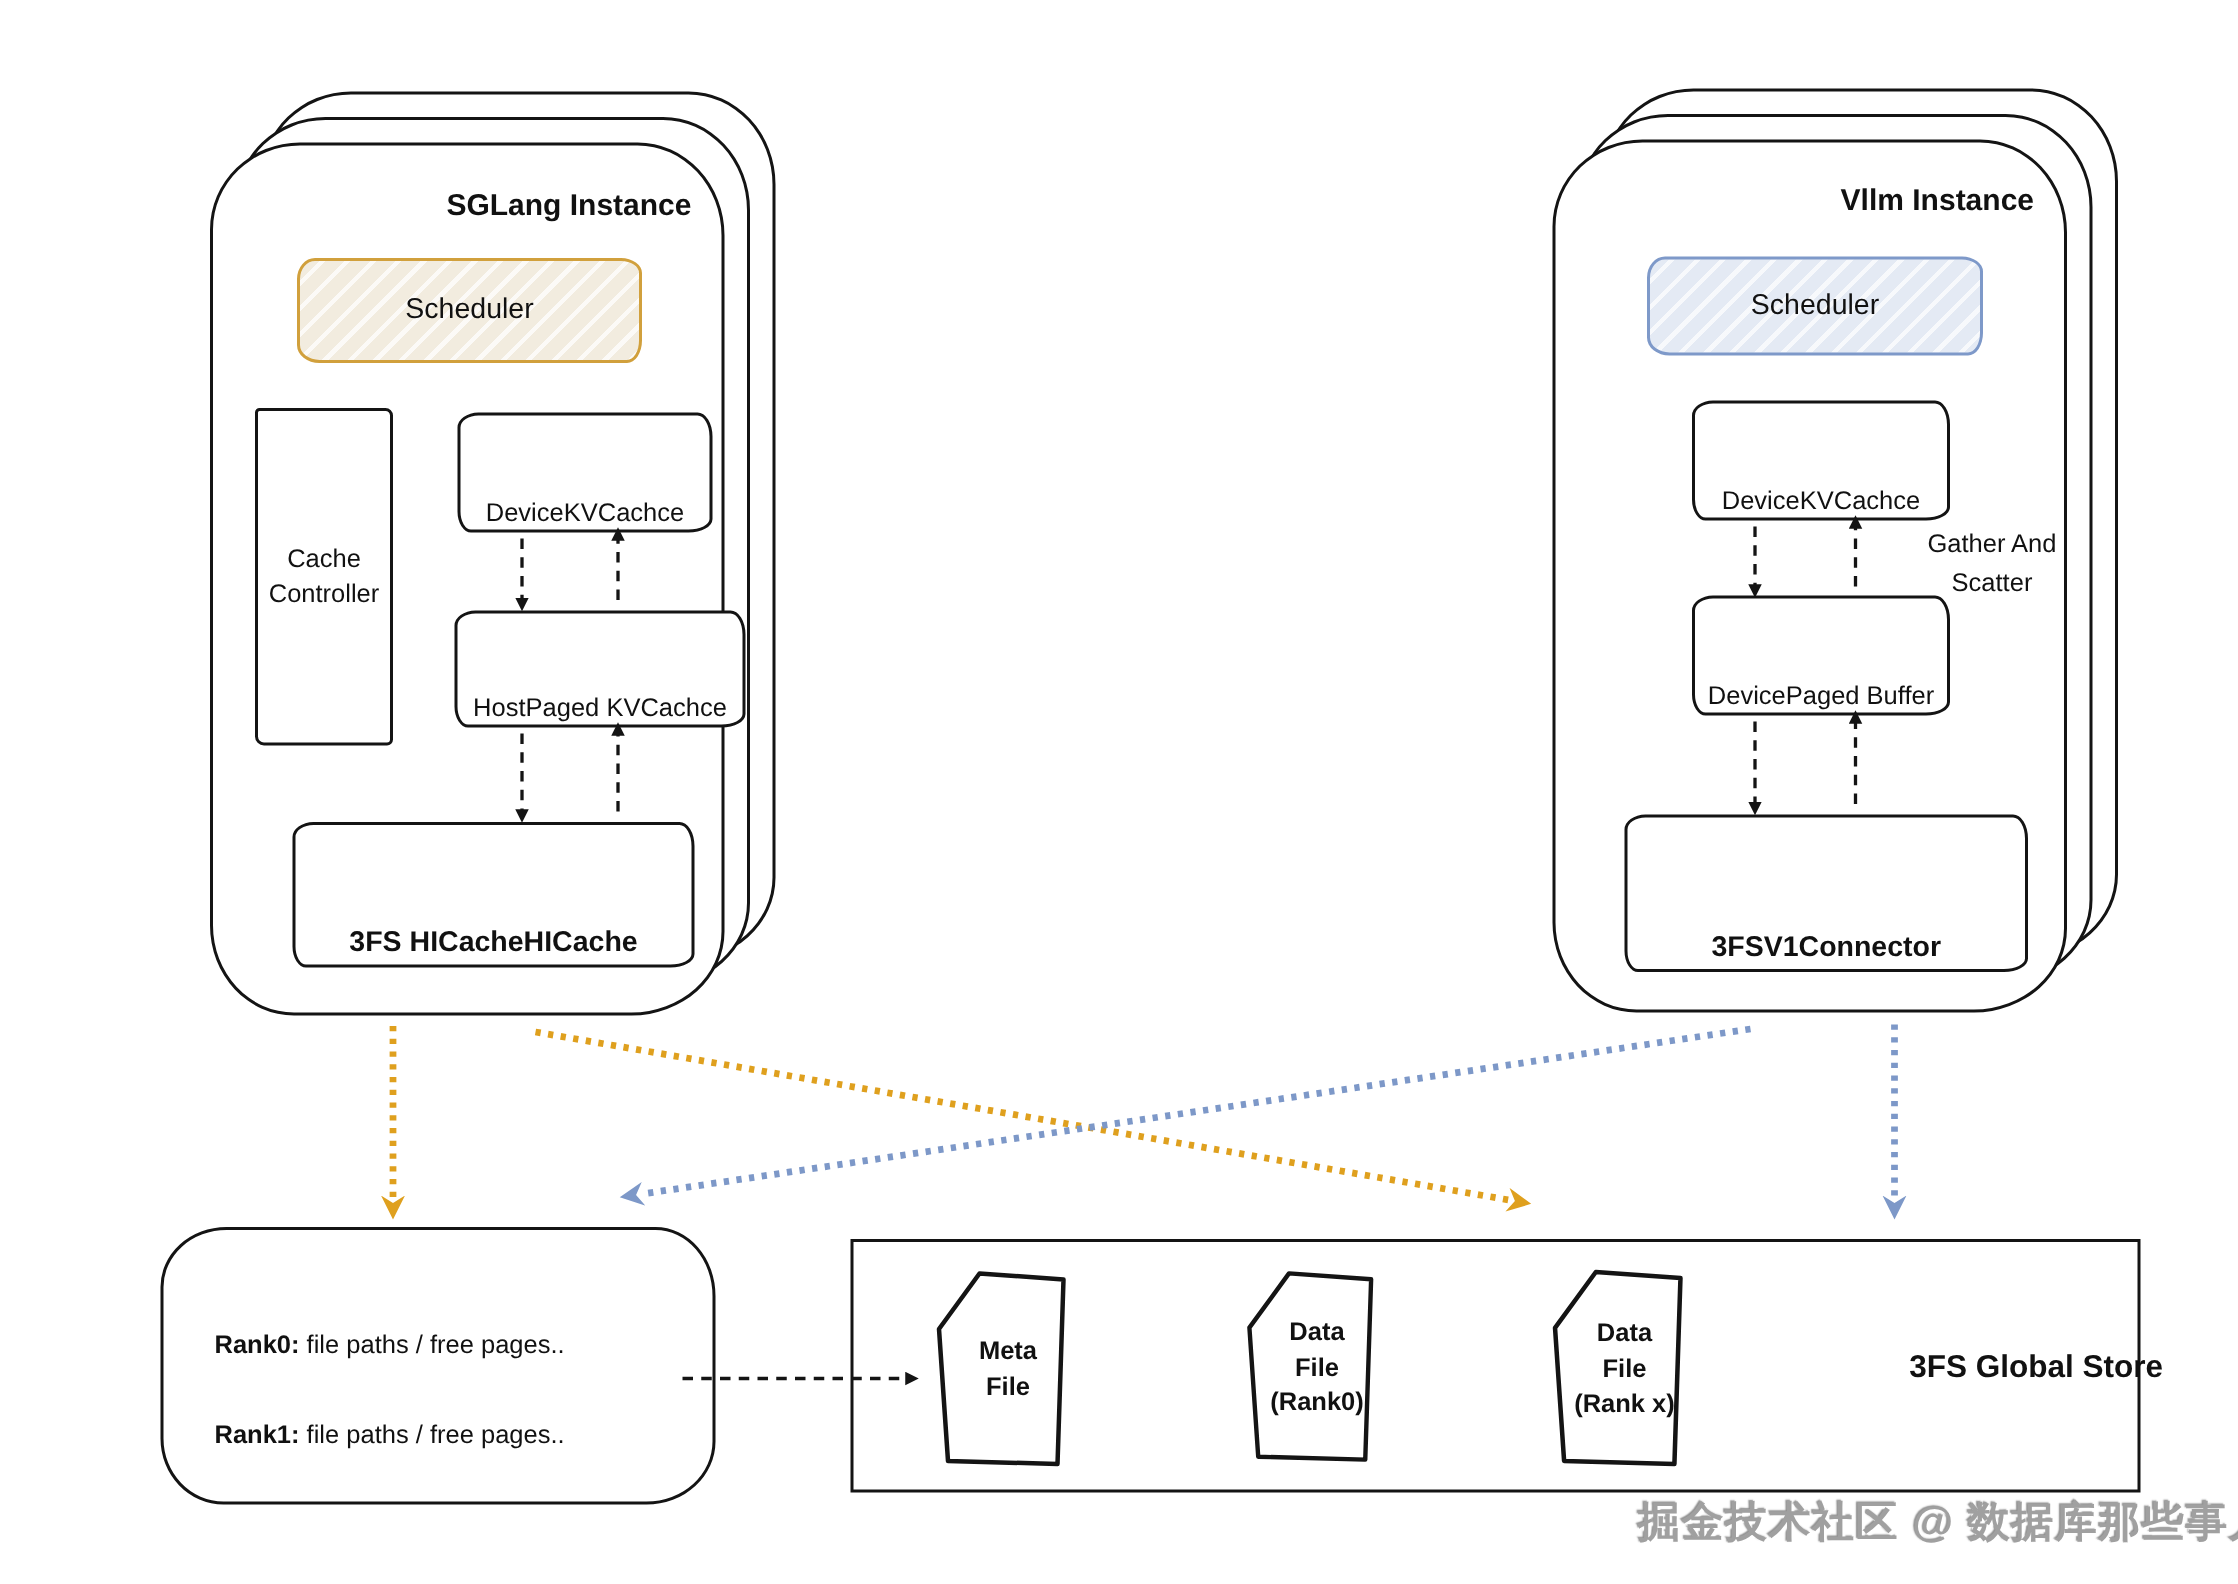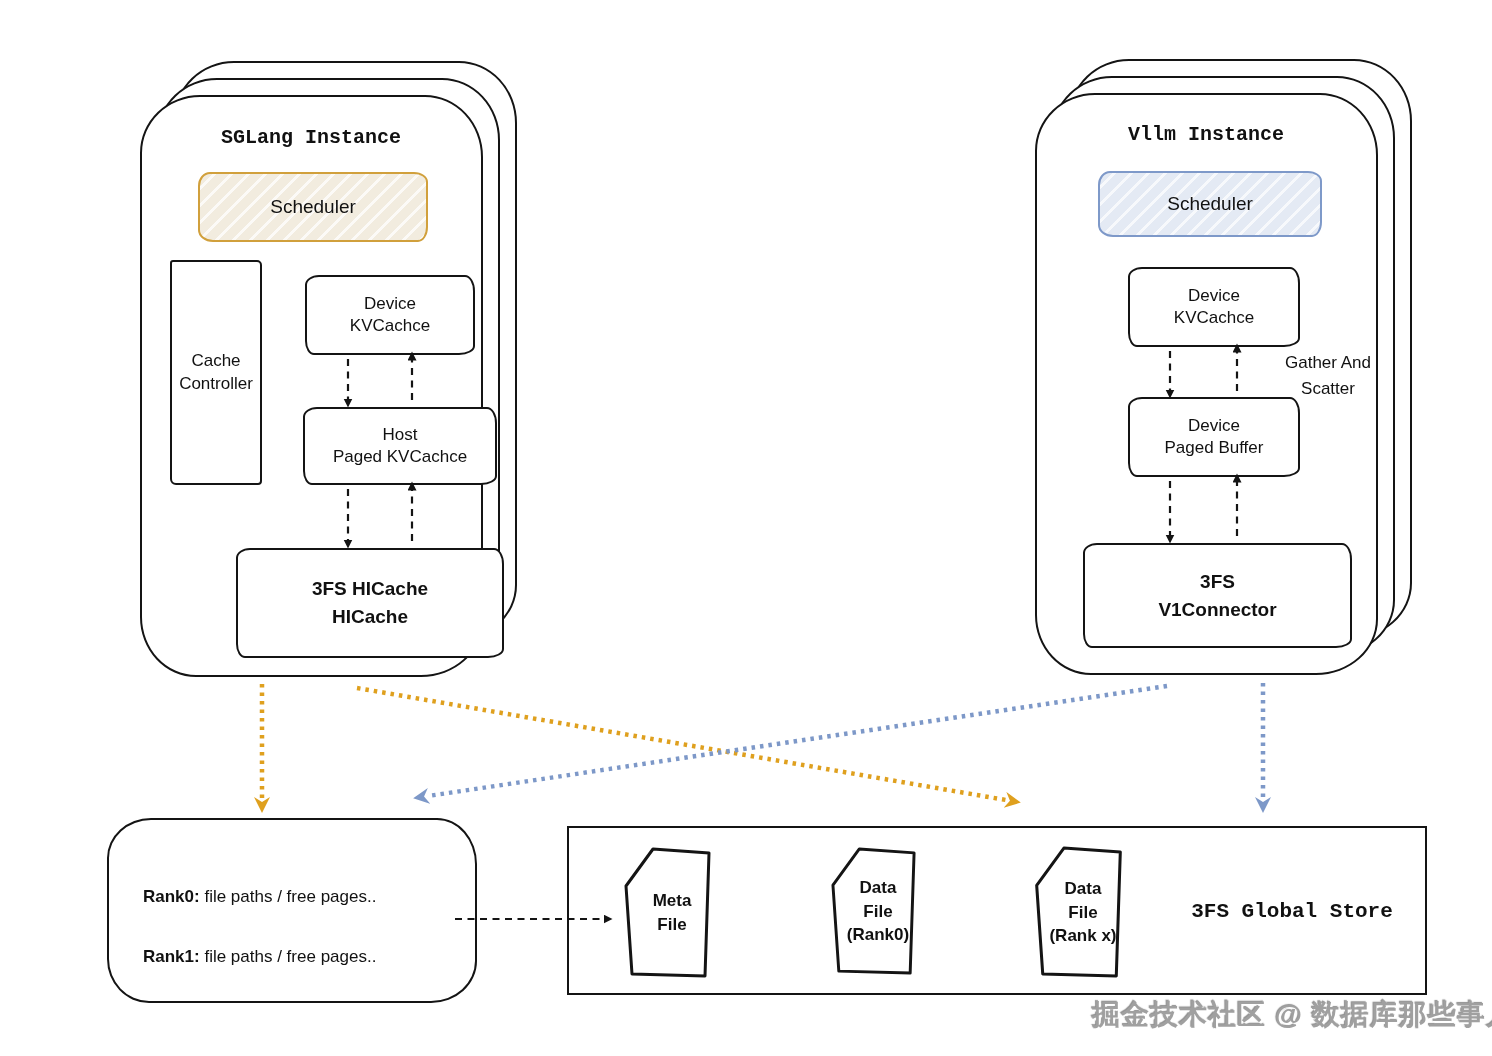--- a/index.html
+++ b/index.html
@@ -10,42 +10,42 @@
   .abs{position:absolute;box-sizing:border-box;}
   
   .frame{
     border:2.5px solid #141414;background:#ffffff;
     border-radius:60px 58px 62px 56px / 58px 62px 56px 60px;
   }
   
   .sbox{
     border:2.5px solid #141414;background:#ffffff;
     border-radius:14px 10px 16px 9px / 10px 16px 9px 14px;
-    display:flex;flex-direction:column;align-items:center;justify-content:center;
+    display:flex;flex-direction:row;align-items:flex-end;justify-content:center;
     text-align:center;line-height:1.3;font-size:17px;
   }
   .sbox.bold{font-weight:bold;font-size:19px;line-height:1.45;}
   .rect{
     border:2.5px solid #141414;background:#ffffff;border-radius:3px 5px 4px 6px;
     display:flex;flex-direction:column;align-items:center;justify-content:center;
     text-align:center;line-height:1.35;font-size:17px;
   }
   .sched{
     display:flex;align-items:center;justify-content:center;text-align:center;
     font-size:19px;border-radius:12px 14px 10px 15px / 14px 10px 15px 12px;
   }
   .sched.orange{
     border:2.5px solid #d1a03c;
     background:repeating-linear-gradient(135deg, rgba(255,255,255,0) 0 9px, rgba(255,255,255,0.75) 9px 12px), #f2ecdf;
   }
   .sched.blue{
     border:2.5px solid #7e99c9;
     background:repeating-linear-gradient(135deg, rgba(255,255,255,0) 0 9px, rgba(255,255,255,0.7) 9px 12px), #e4eaf4;
   }
-  .title{font-weight:bold;font-size:20px;text-align:center;font-family:Liberation Mono, monospace;}
+  .title{font-weight:bold;font-size:20px;text-align:right;}
   .meta-box{
     border:2.5px solid #141414;background:#fff;
     border-radius:44px 40px 46px 42px / 40px 46px 42px 44px;
   }
   .store-box{border:2px solid #141414;background:#fff;}
   .doc-label{
     position:absolute;inset:0;display:flex;flex-direction:column;align-items:center;justify-content:center;
     font-weight:bold;font-size:17px;line-height:1.4;text-align:center;padding-left:8px;
   }
   .rank-line{position:absolute;font-size:17px;white-space:nowrap;}
@@ -71,36 +71,36 @@
   <div class="abs frame" style="left:174px;top:61px;width:343px;height:580px;"></div>
   <div class="abs frame" style="left:157px;top:78px;width:343px;height:580px;"></div>
   <div class="abs frame" style="left:140px;top:95px;width:343px;height:582px;"></div>
 
   <div class="abs title" style="left:161px;top:126px;width:300px;">SGLang Instance</div>
 
   <div class="abs sched orange" style="left:198px;top:172px;width:230px;height:70px;">
     <span>Scheduler</span>
   </div>
 
-  <div class="abs rect" style="left:170px;top:260px;width:92px;height:225px;">
+  <div class="abs rect" style="left:170px;top:272px;width:92px;height:225px;">
     <span>Cache</span>
     <span>Controller</span>
   </div>
 
   <div class="abs sbox" style="left:305px;top:275px;width:170px;height:80px;">
     <span>Device</span>
     <span>KVCachce</span>
   </div>
 
   <div class="abs sbox" style="left:303px;top:407px;width:194px;height:78px;">
     <span>Host</span>
     <span>Paged KVCachce</span>
   </div>
 
-  <div class="abs sbox bold" style="left:195px;top:548px;width:268px;height:110px;margin-left:41px;">
+  <div class="abs sbox bold" style="left:195px;top:548px;width:268px;height:97px;">
     <span>3FS HICache</span>
     <span>HICache</span>
   </div>
 
   <div class="abs frame" style="left:1069px;top:59px;width:343px;height:580px;"></div>
   <div class="abs frame" style="left:1052px;top:76px;width:343px;height:580px;"></div>
   <div class="abs frame" style="left:1035px;top:93px;width:343px;height:582px;"></div>
 
   <div class="abs title" style="left:1056px;top:123px;width:300px;">Vllm Instance</div>
 

